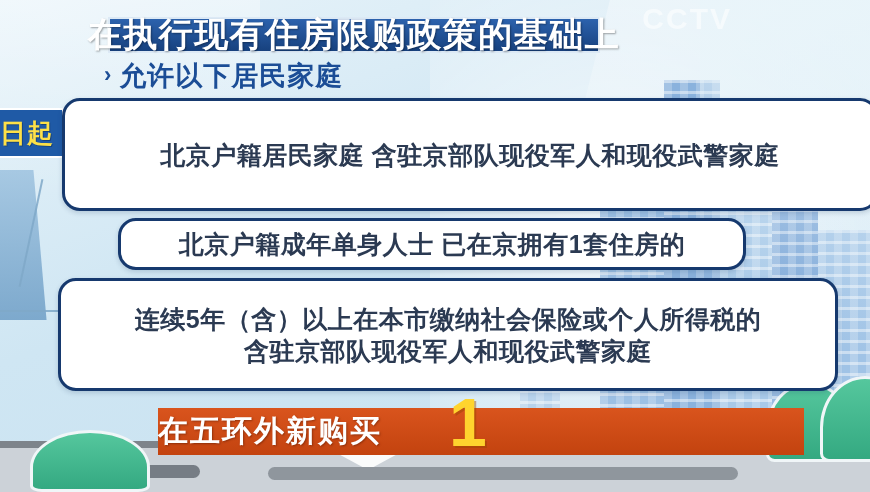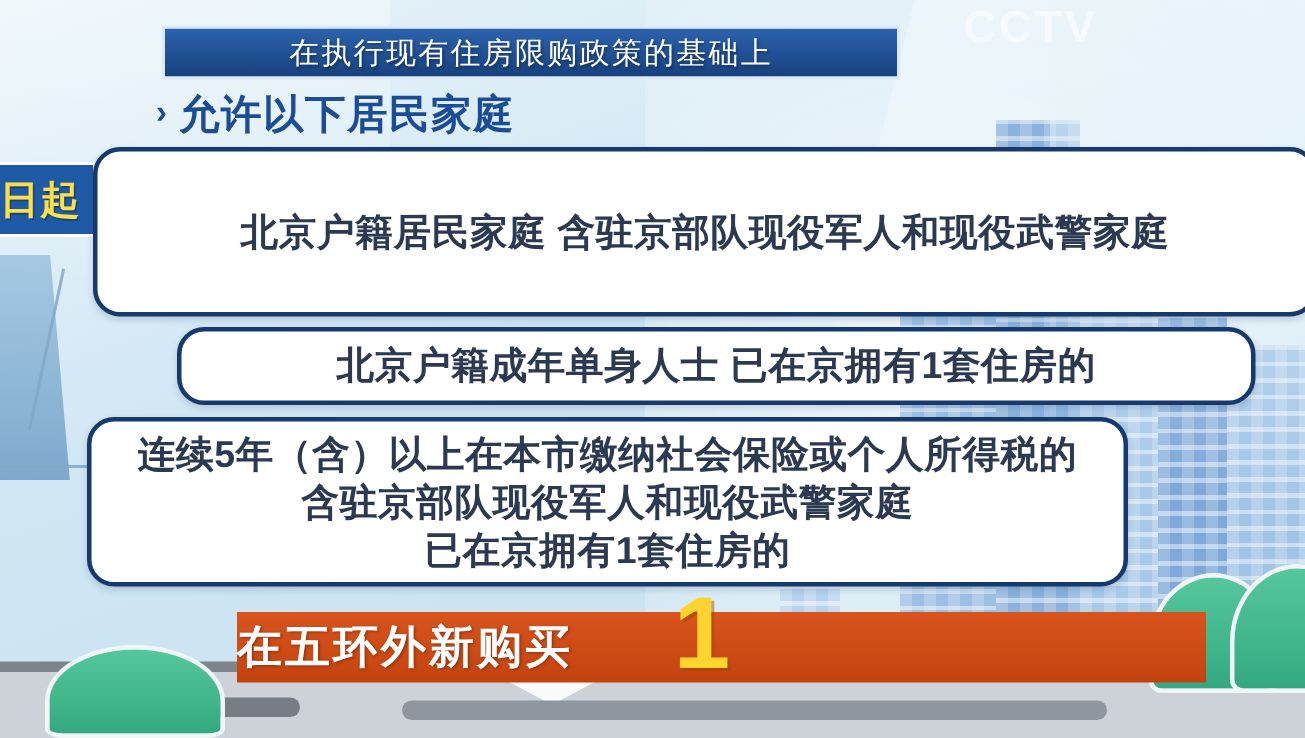--- a/index.html
+++ b/index.html
@@ -155,22 +155,22 @@
   .header-banner {
     position: absolute;
     left: 108px; top: 17px;
     width: 492px; height: 36px;
     background: linear-gradient(180deg, #2c62ad 0%, #17417e 100%);
     border: 2px solid #dce9f5;
     display: flex; align-items: center; justify-content: center;
   }
   .header-banner span {
     color: #ffffff;
-    font-size: 20px;
-    font-weight: normal;
+    font-size: 34px;
+    font-weight: bold;
     letter-spacing: 1.5px;
     text-shadow: 1px 1px 2px rgba(0,0,0,.35);
     white-space: nowrap;
   }
 
   
   .subtitle-row {
     position: absolute;
     left: 104px; top: 58px;
     display: flex; align-items: center; gap: 8px;
@@ -206,22 +206,22 @@
   .box-line {
     color: #2b3a52;
     font-weight: bold;
     font-size: 25px;
     letter-spacing: .5px;
     line-height: 1.28;
     white-space: nowrap;
     text-shadow: 0 1px 0 rgba(255,255,255,.9);
   }
   .box-1 { left: 62px; top: 98px;  width: 816px; height: 113px; }
-  .box-2 { left: 118px; top: 218px; width: 719px; height: 52px; justify-content: center; }
-  .box-3 { left: 58px; top: 278px;  width: 694px; height: 113px; }
+  .box-2 { left: 118px; top: 218px; width: 628px; height: 52px; justify-content: center; }
+  .box-3 { left: 58px; top: 278px;  width: 780px; height: 113px; }
 
   
   .orange-banner {
     position: absolute;
     left: 158px; top: 408px;
     width: 646px; height: 47px;
     background: linear-gradient(180deg, #d9541d 0%, #c3430f 100%);
     display: flex;
     align-items: center;
     justify-content: flex-start;
@@ -309,21 +309,20 @@
     <div class="box-line">北京户籍居民家庭  含驻京部队现役军人和现役武警家庭</div>
   </div>
 
   <div class="box box-2">
     <div class="box-line">北京户籍成年单身人士  已在京拥有1套住房的</div>
   </div>
 
   <div class="box box-3">
     <div class="box-line">连续5年（含）以上在本市缴纳社会保险或个人所得税的</div>
     <div class="box-line">含驻京部队现役军人和现役武警家庭</div>
-    <div class="box-line">已在京拥有1套住房的</div>
   </div>
 
   <div class="orange-banner">
     <span class="ob-text">在五环外新购买</span>
     <span class="ob-text" style="opacity:0; width:44px;">0</span>
   </div>
   <div class="big-one">1</div>
 
 </div>
 

